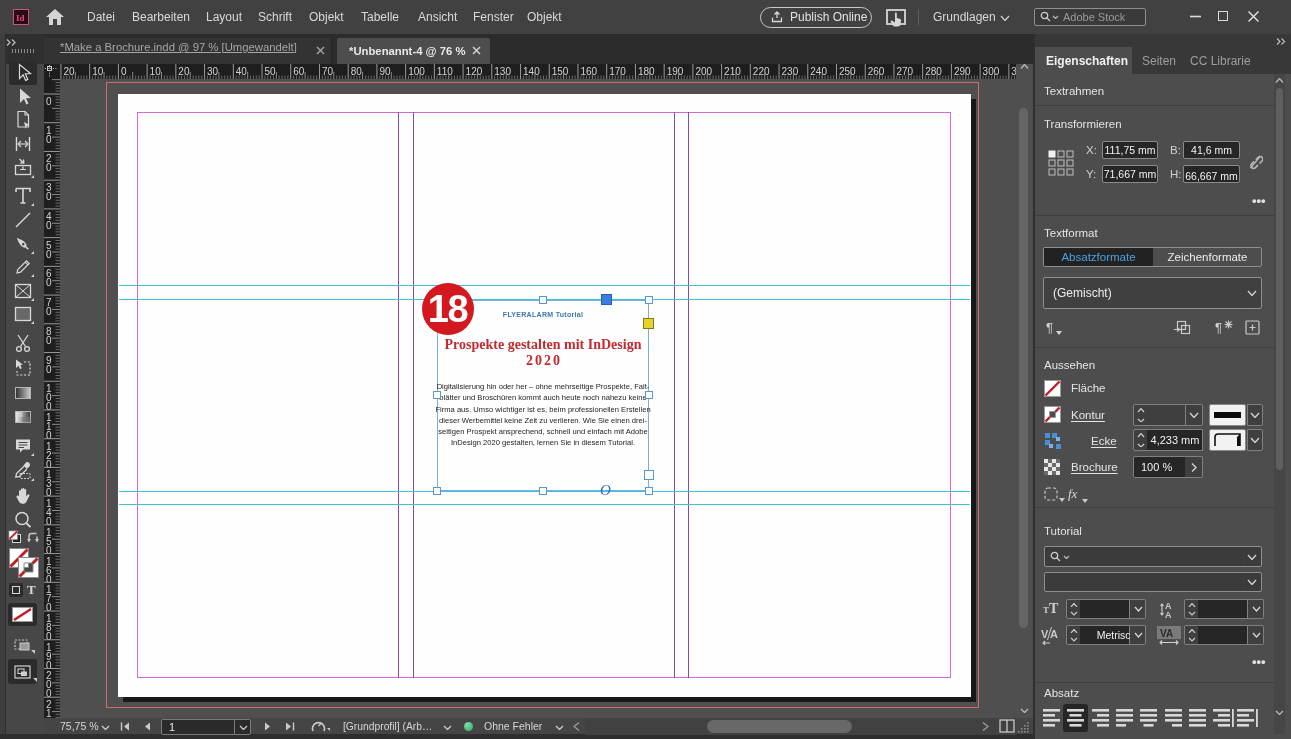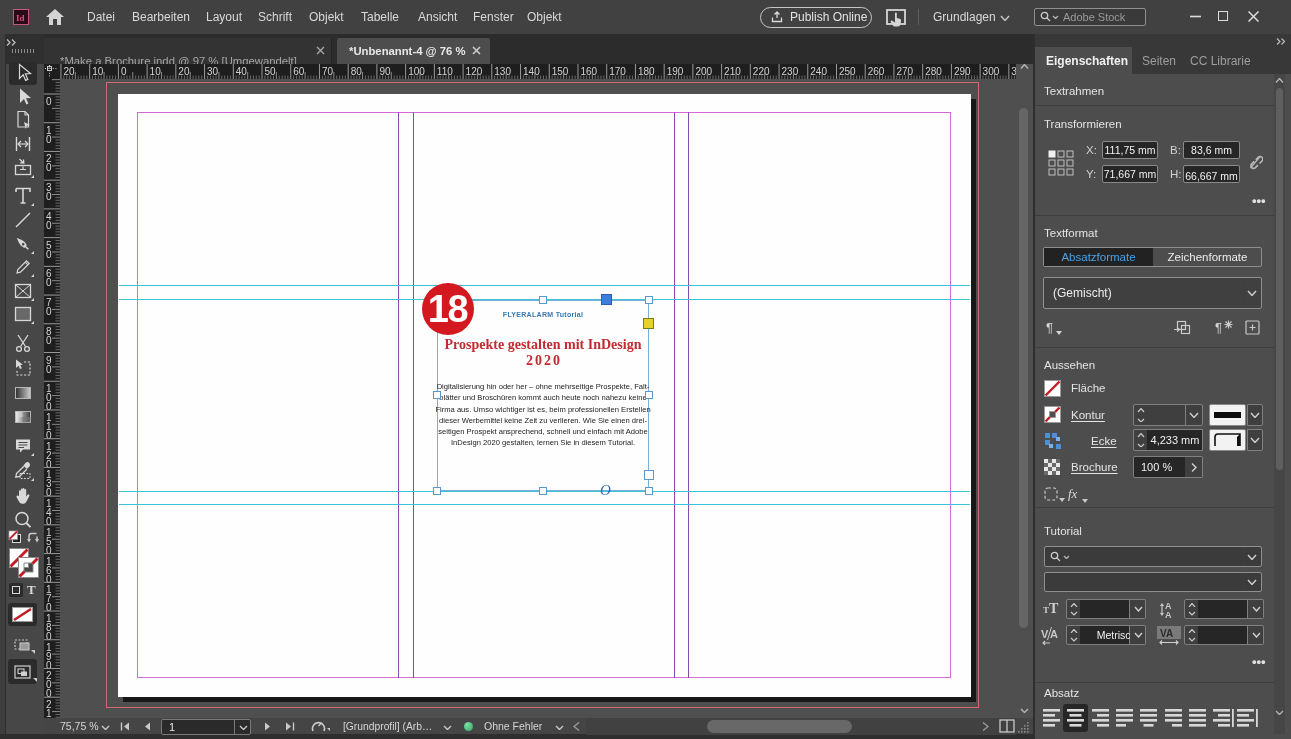--- a/index.html
+++ b/index.html
@@ -50,21 +50,21 @@
 <div style="position:absolute;left:1218.0px;top:11.0px;width:10.0px;height:10.0px;border:1.4px solid #dcdcdc;"></div>
 <svg class="abs" style="left:1248px;top:11px" width="11" height="11">
     <path d="M0.5 0.5 L10.5 10.5 M10.5 0.5 L0.5 10.5" stroke="#dcdcdc" stroke-width="1.5"></path>
   </svg>
 <div style="position:absolute;left:0.0px;top:34.0px;width:1033.0px;height:30.0px;background:#2c2c2c;"></div>
 <div style="position:absolute;left:0.0px;top:34.0px;width:44.0px;height:30.0px;background:#2f2f2f;"></div>
 <svg class="abs" style="left:6px;top:39px" width="12" height="7" viewBox="0 0 12 7">
 <path d="M1 0.5 L4 3.5 L1 6.5 M6 0.5 L9 3.5 L6 6.5" fill="none" stroke="#bdbdbd" stroke-width="1.3"></path>
   </svg>
 <div style="position:absolute;left:44.0px;top:38.0px;width:288.0px;height:26.0px;background:#333333;border-right:1px solid #252525;"></div>
-<div style="position:absolute;left:60px;top:61px;transform:translateY(-50%);font:normal 11.3px 'Liberation Sans', sans-serif;color:#a6a6a6;white-space:nowrap;">*Make a Brochure.indd @ 97 % [Umgewandelt]</div>
+<div style="position:absolute;left:60px;top:47px;transform:translateY(-50%);font:normal 11.3px 'Liberation Sans', sans-serif;color:#a6a6a6;white-space:nowrap;text-decoration:underline;">*Make a Brochure.indd @ 97 % [Umgewandelt]</div>
 <svg class="abs" style="left:316px;top:46px" width="9" height="9">
     <path d="M1 1 L8 8 M8 1 L1 8" stroke="#a6a6a6" stroke-width="1.4"></path>
   </svg>
 <div style="position:absolute;left:337.0px;top:38.0px;width:153.0px;height:26.0px;background:#4d4d4d;border-radius:2px 2px 0 0;"></div>
 <div style="position:absolute;left:349px;top:51.0px;transform:translateY(-50%);font:bold 11.3px 'Liberation Sans', sans-serif;color:#e8e8e8;white-space:nowrap;">*Unbenannt-4 @ 76 %</div>
 <svg class="abs" style="left:472px;top:46px" width="9" height="9">
     <path d="M1 1 L8 8 M8 1 L1 8" stroke="#d0d0d0" stroke-width="1.5"></path>
   </svg>
 <div style="position:absolute;left:0.0px;top:64.0px;width:44.0px;height:670.0px;background:#474747;"></div>
 <div style="position:absolute;left:0.0px;top:34.0px;width:6.0px;height:700.0px;background:#3e3e3e;border-right:1px solid #2e2e2e;"></div>
@@ -992,21 +992,21 @@
     <rect x="19" y="10" width="6" height="6" fill="none" stroke="#c0c0c0" stroke-width="1"></rect>
     <rect x="1" y="19" width="6" height="6" fill="none" stroke="#c0c0c0" stroke-width="1"></rect>
     <rect x="10" y="19" width="6" height="6" fill="none" stroke="#c0c0c0" stroke-width="1"></rect>
     <rect x="19" y="19" width="6" height="6" fill="none" stroke="#c0c0c0" stroke-width="1"></rect>
   </svg>
 <div style="position:absolute;left:1086px;top:150.0px;transform:translateY(-50%);font:normal 11.5px 'Liberation Sans', sans-serif;color:#d0d0d0;white-space:nowrap;">X:</div>
 <div style="position:absolute;left:1102.0px;top:141.0px;width:56.0px;height:18.0px;background:#262626;border:1px solid #8a8a8a;border-radius:2px;"></div>
 <div style="position:absolute;left:1102px;top:141px;width:56px;height:18px;display:flex;align-items:center;justify-content:center;font:10.5px 'Liberation Sans',sans-serif;color:#f0f0f0;">111,75 mm</div>
 <div style="position:absolute;left:1170px;top:150.0px;transform:translateY(-50%);font:normal 11.5px 'Liberation Sans', sans-serif;color:#d0d0d0;white-space:nowrap;">B:</div>
 <div style="position:absolute;left:1183.0px;top:141.0px;width:57.0px;height:18.0px;background:#262626;border:1px solid #8a8a8a;border-radius:2px;"></div>
-<div style="position:absolute;left:1183px;top:141px;width:57px;height:18px;display:flex;align-items:center;justify-content:center;font:10.5px 'Liberation Sans',sans-serif;color:#f0f0f0;">83,6 mm</div>
+<div style="position:absolute;left:1183px;top:141px;width:57px;height:18px;display:flex;align-items:center;justify-content:center;font:10.5px 'Liberation Sans',sans-serif;color:#f0f0f0;">41,6 mm</div>
 <div style="position:absolute;left:1086px;top:174.0px;transform:translateY(-50%);font:normal 11.5px 'Liberation Sans', sans-serif;color:#d0d0d0;white-space:nowrap;">Y:</div>
 <div style="position:absolute;left:1102.0px;top:165.0px;width:56.0px;height:18.0px;background:#262626;border:1px solid #8a8a8a;border-radius:2px;"></div>
 <div style="position:absolute;left:1102px;top:165px;width:56px;height:18px;display:flex;align-items:center;justify-content:center;font:10.5px 'Liberation Sans',sans-serif;color:#f0f0f0;">71,667 mm</div>
 <div style="position:absolute;left:1170px;top:174.0px;transform:translateY(-50%);font:normal 11.5px 'Liberation Sans', sans-serif;color:#d0d0d0;white-space:nowrap;">H:</div>
 <div style="position:absolute;left:1183.0px;top:165.0px;width:57.0px;height:18.0px;background:#262626;border:1px solid #8a8a8a;border-radius:2px;"></div>
 <div style="position:absolute;left:1183px;top:165px;width:57px;height:22px;display:flex;align-items:center;justify-content:center;font:10.5px 'Liberation Sans',sans-serif;color:#f0f0f0;">66,667 mm</div>
 <svg class="abs" style="left:1247px;top:153px" width="16" height="18" viewBox="0 0 16 18">
 <path d="M8.8 6.8 L11.3 4.3 A2.6 2.6 0 0 1 15 8 L12.5 10.5" fill="none" stroke="#b9b9b9" stroke-width="1.6"></path>
 <path d="M7.2 8.4 L4.7 10.9 A2.6 2.6 0 0 0 8.4 14.6 L10.9 12.1" fill="none" stroke="#b9b9b9" stroke-width="1.6"></path>
 <path d="M3.5 15 L13.5 3" stroke="#b9b9b9" stroke-width="1.2"></path>

